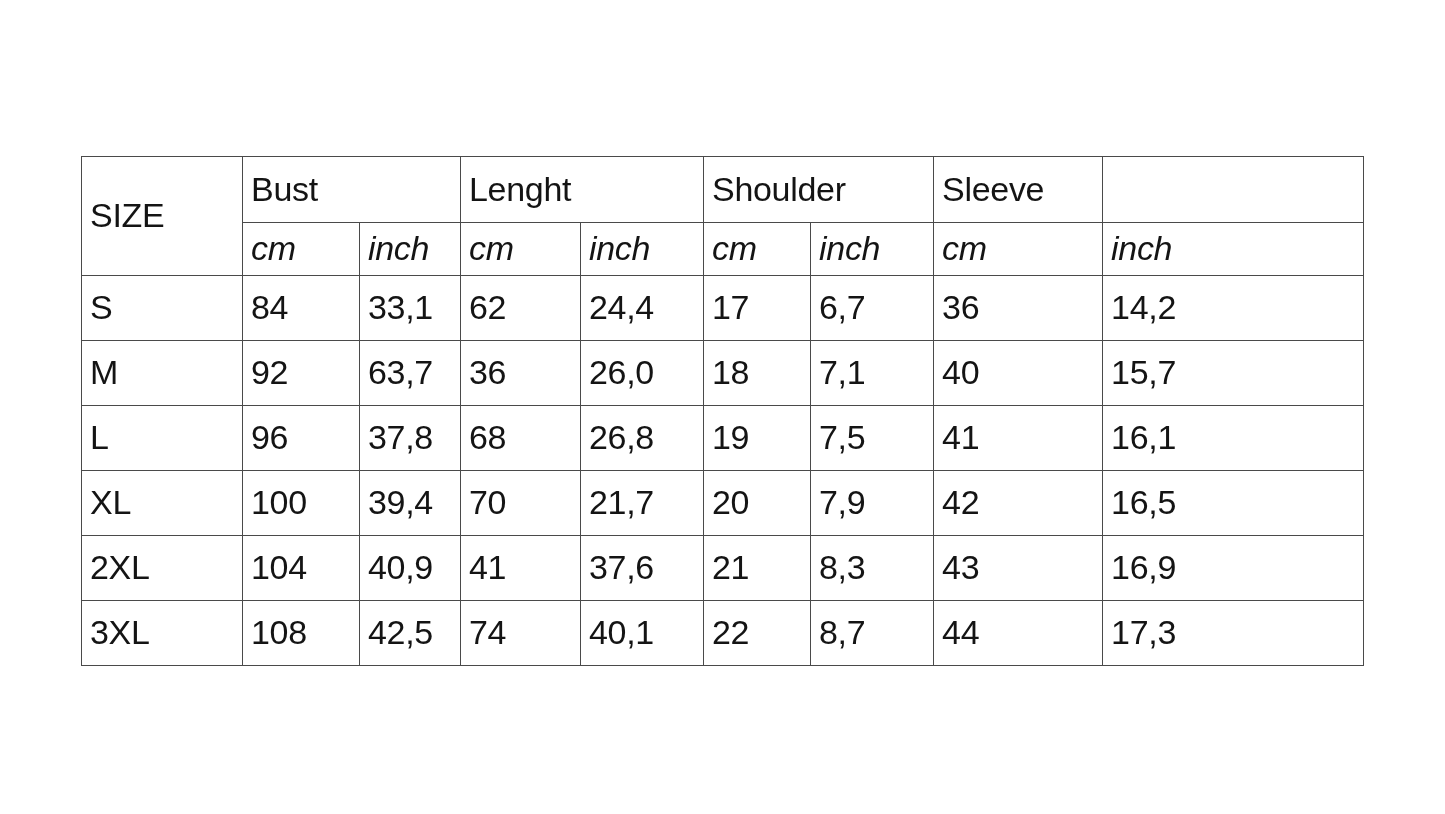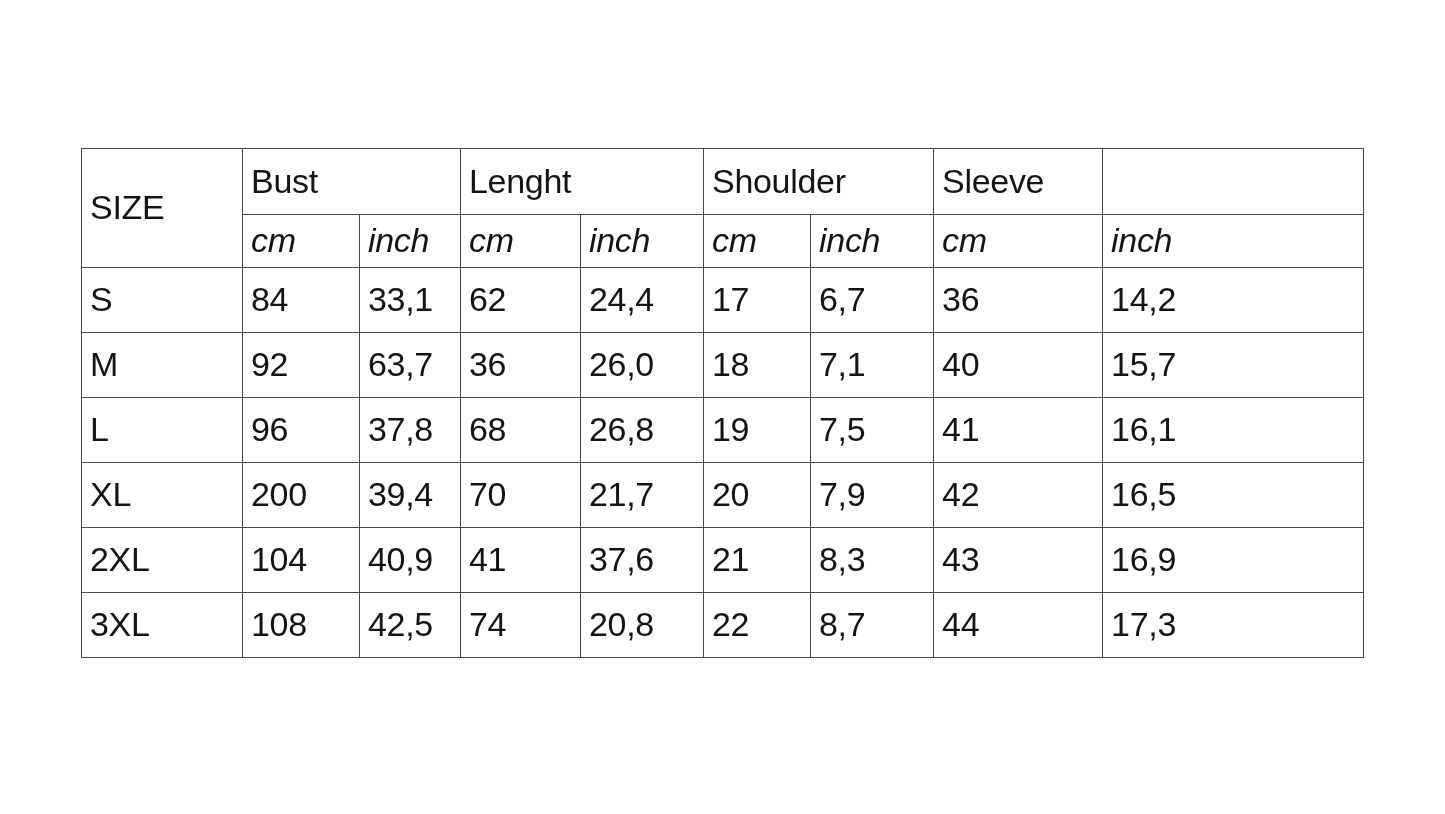--- a/index.html
+++ b/index.html
@@ -13,21 +13,21 @@
   .stage {
     position: relative;
     width: 1445px;
     height: 814px;
     background: #ffffff;
     font-family: "Liberation Sans", "DejaVu Sans", sans-serif;
   }
   table.size-chart {
     position: absolute;
     left: 81px;
-    top: 148px;
+    top: 156px;
     width: 1282px;
     border-collapse: collapse;
     table-layout: fixed;
     background: #ffffff;
     color: #141414;
     font-size: 34px;
     letter-spacing: -0.3px;
     line-height: 1.1;
     padding-left: 32px;
   }
@@ -110,21 +110,21 @@
         <td>37,8</td>
         <td>68</td>
         <td>26,8</td>
         <td>19</td>
         <td>7,5</td>
         <td>41</td>
         <td>16,1</td>
       </tr>
       <tr class="data-row">
         <td>XL</td>
-        <td>200</td>
+        <td>100</td>
         <td>39,4</td>
         <td>70</td>
         <td>21,7</td>
         <td>20</td>
         <td>7,9</td>
         <td>42</td>
         <td>16,5</td>
       </tr>
       <tr class="data-row">
         <td>2XL</td>
@@ -135,21 +135,21 @@
         <td>21</td>
         <td>8,3</td>
         <td>43</td>
         <td>16,9</td>
       </tr>
       <tr class="data-row">
         <td>3XL</td>
         <td>108</td>
         <td>42,5</td>
         <td>74</td>
-        <td>20,8</td>
+        <td>40,1</td>
         <td>22</td>
         <td>8,7</td>
         <td>44</td>
         <td>17,3</td>
       </tr>
     </tbody>
   </table>
 </div>
 
 </body></html>

